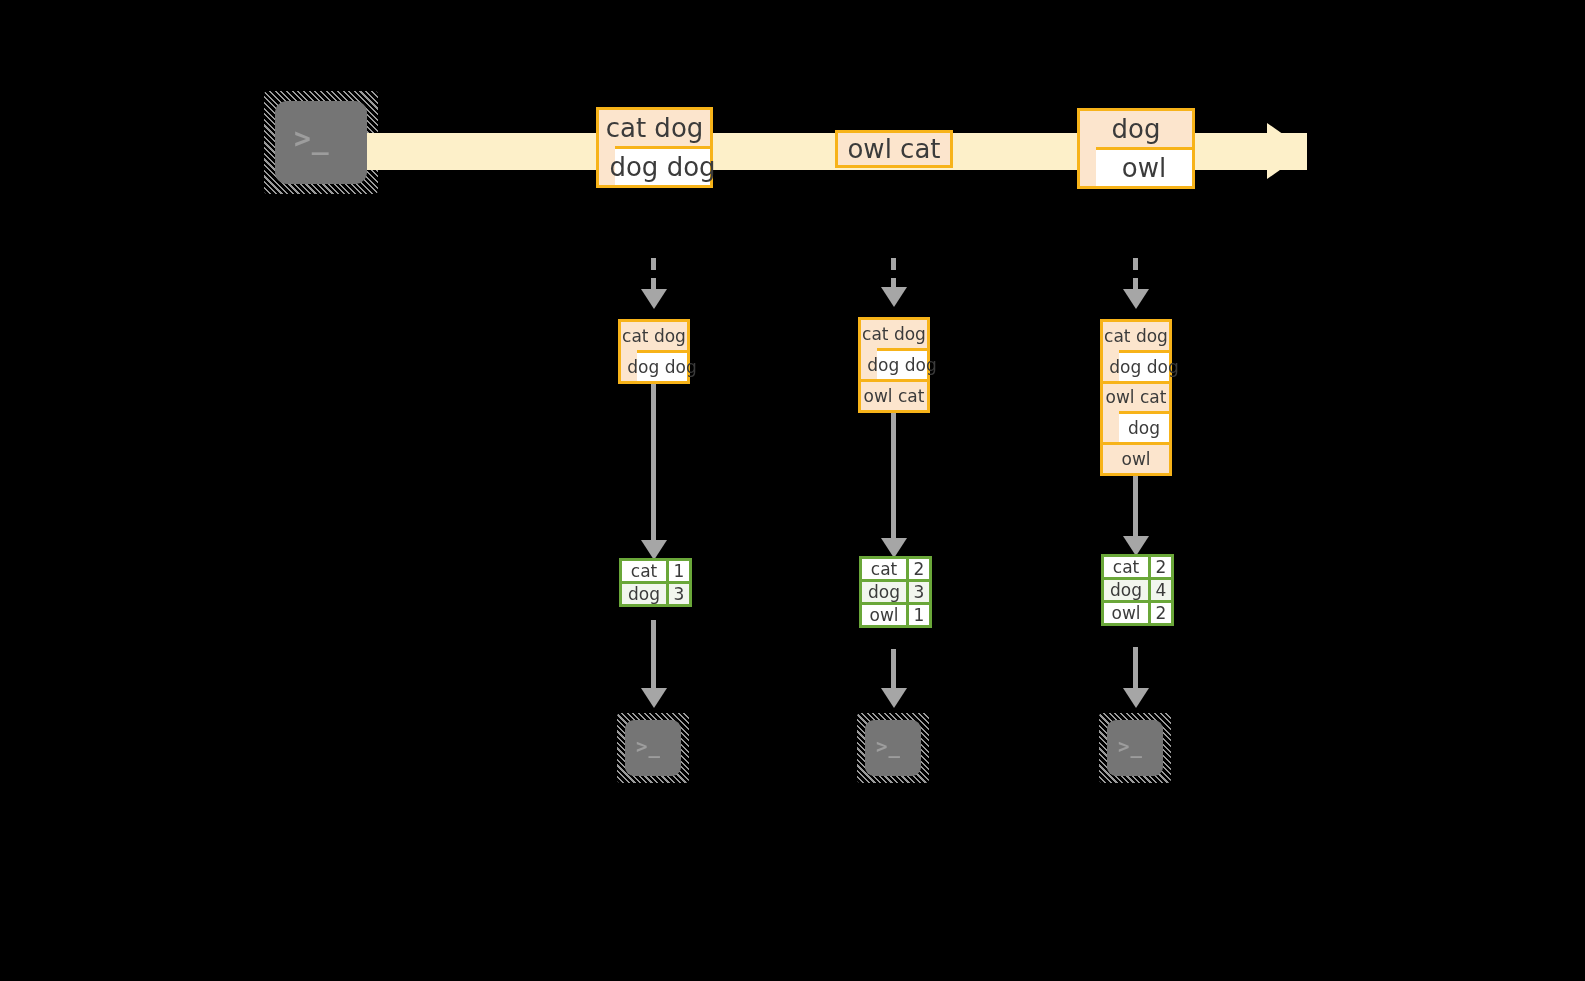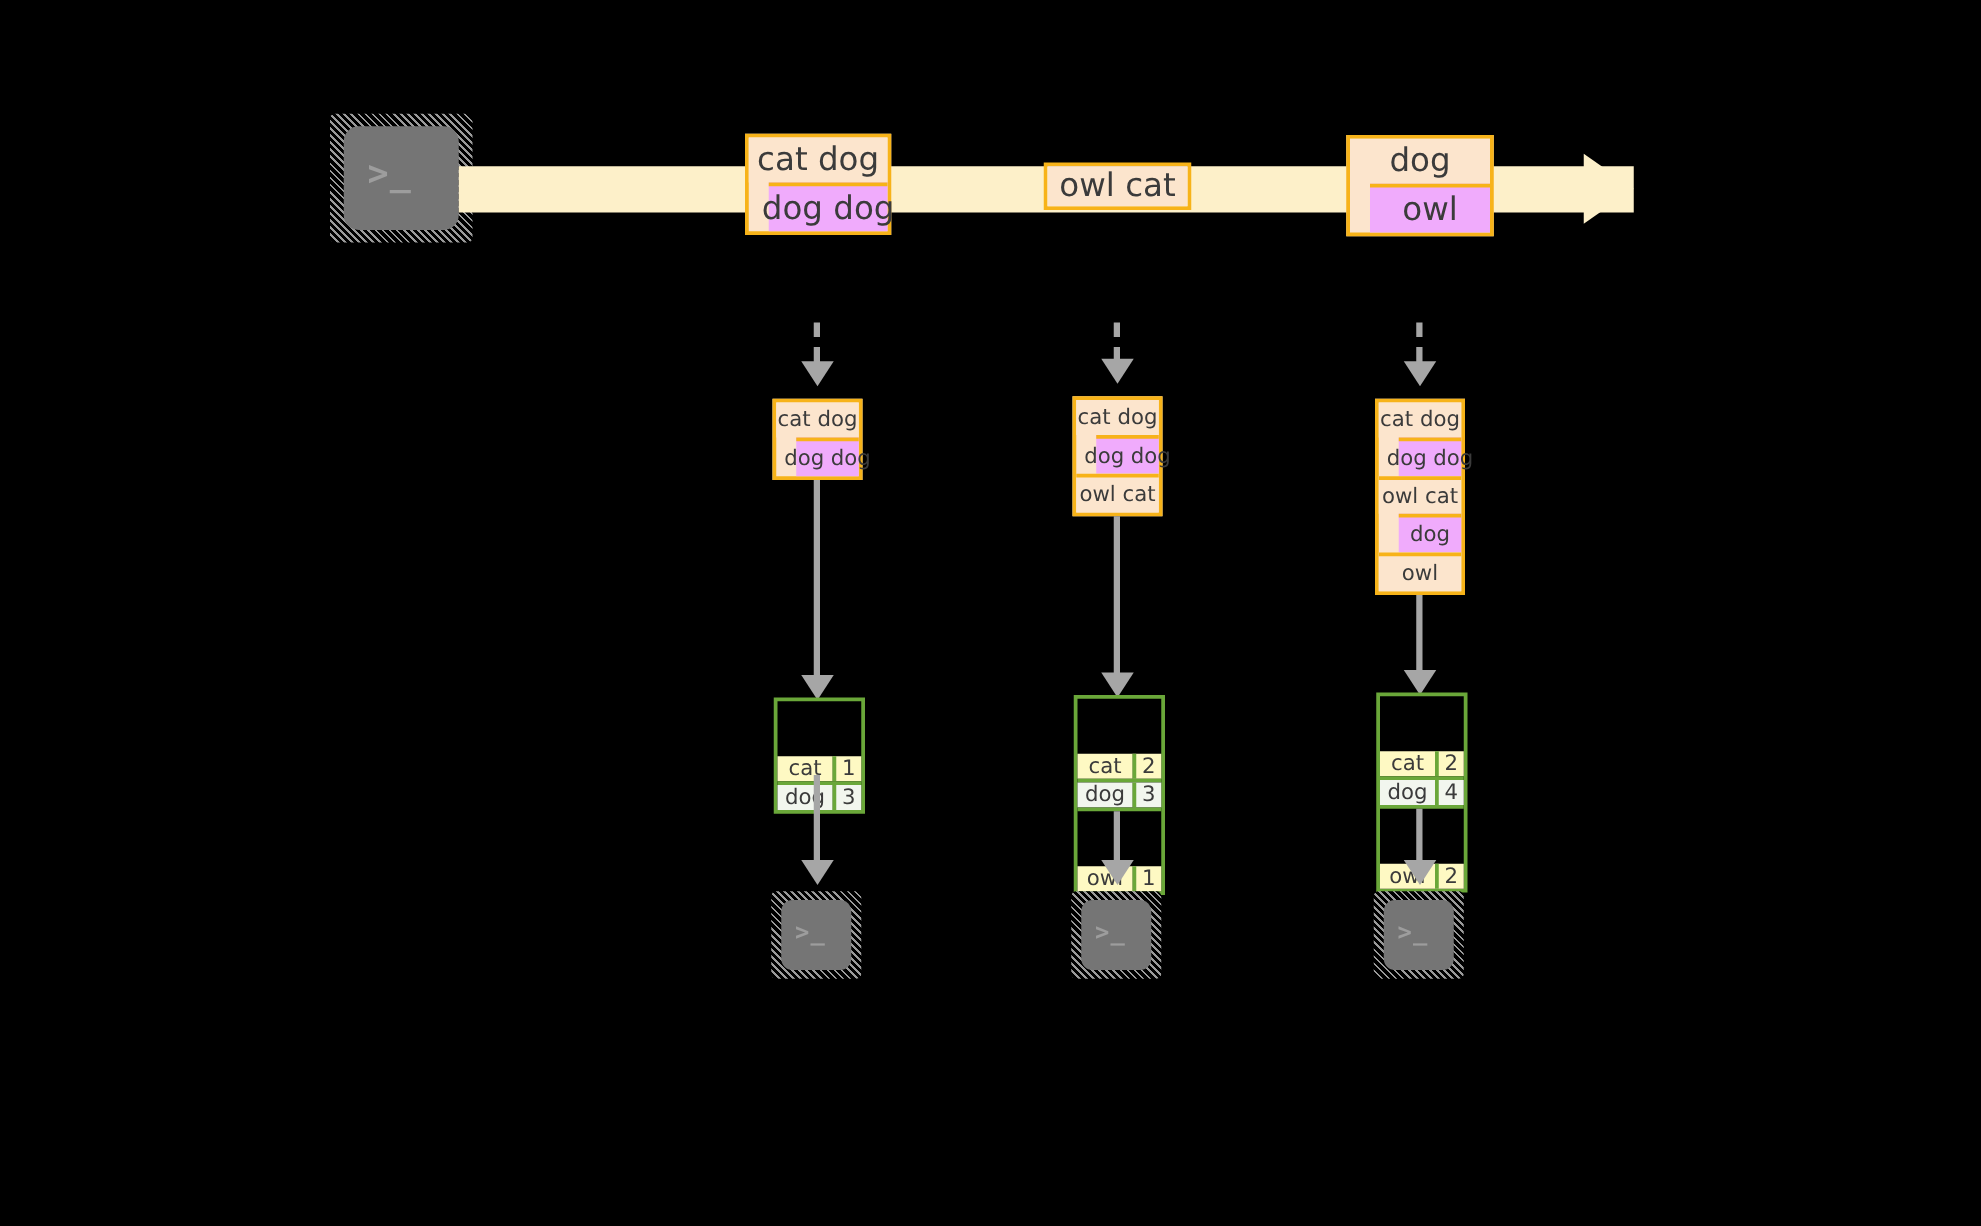--- a/index.html
+++ b/index.html
@@ -72,21 +72,21 @@
     box-sizing: border-box;
     flex: 1 1 auto;
     display: flex;
     align-items: center;
     justify-content: center;
     color: #3b3b3b;
     white-space: nowrap;
   }
   .obox .orow + .orow { border-top: 3px solid #f7b319; }
   .orow.shadeA { background: #fce5cd; }
-  .orow.shadeB { background: #f0abfc; margin-left: 16px; }
+  .orow.shadeB { background: #ffffff; margin-left: 16px; }
 
   
   .obox.big .orow { font-size: 26px; }
   .obox.small .orow { font-size: 17px; }
 
   
   .gtab {
     position: absolute;
     box-sizing: border-box;
     border: 3px solid #6aa739;
@@ -103,21 +103,21 @@
     box-sizing: border-box;
     display: flex;
     align-items: center;
     justify-content: center;
     font-size: 17px;
     color: #3b3b3b;
     white-space: nowrap;
   }
   .gtab .gkey { width: 44px; }
   .gtab .gval { width: 23px; border-left: 3px solid #6aa739; }
-  .grow.shadeA .gkey, .grow.shadeA .gval { background: #fef9c3; margin-top: 44px; }
+  .grow.shadeA .gkey, .grow.shadeA .gval { background: #ffffff; }
   .grow.shadeB .gkey, .grow.shadeB .gval { background: #f2f6ee; }
 
   
   .gline {
     position: absolute;
     width: 5px;
     background: #a6a6a6;
   }
   .gdash {
     position: absolute;

